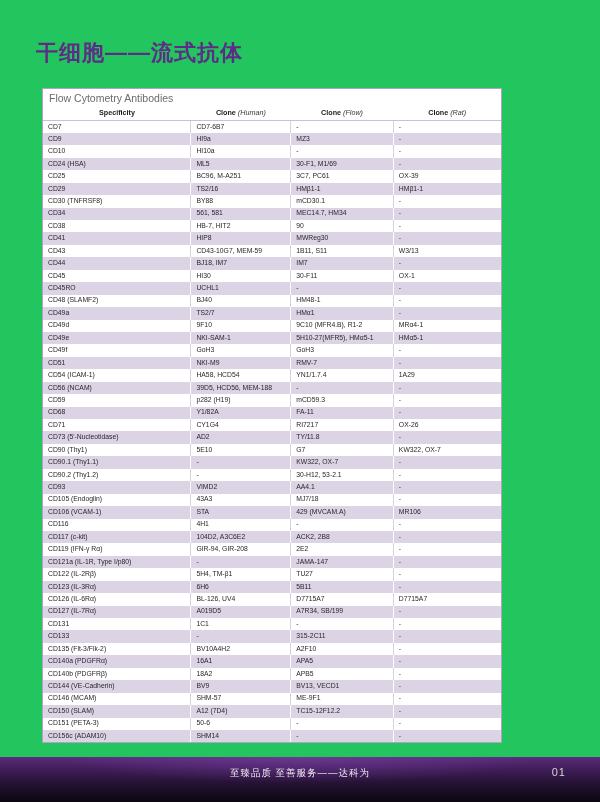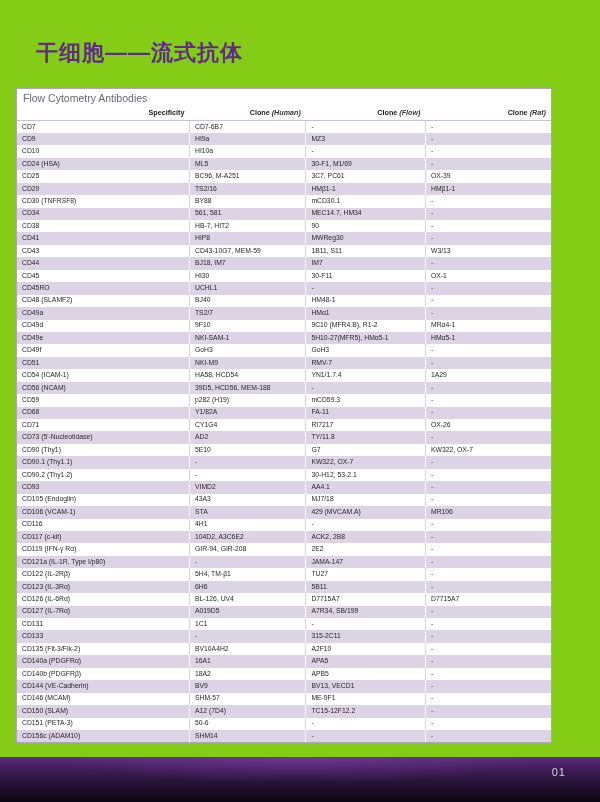--- a/index.html
+++ b/index.html
@@ -1,39 +1,39 @@
 <!DOCTYPE html>
 <html><head>
 <meta charset="utf-8">
 <style>
   * { margin:0; padding:0; box-sizing:border-box; }
   html,body { background:#fff; }
   .page {
-    position:relative; width:600px; height:802px; background:#84cc16;
+    position:relative; width:600px; height:802px; background:#22c55e;
     overflow:hidden; font-family:"Liberation Sans","DejaVu Sans",sans-serif;
   }
   .page-title {
     position:absolute; left:36px; top:38px;
     font-size:22px; font-weight:bold; color:#5e2b87; letter-spacing:1px;
   }
   .tablewrap {
-    position:absolute; left:16px; top:88px; width:536px;
+    position:absolute; left:42px; top:88px; width:460px;
     border:1px solid #b1a1c4; background:#fff;
   }
   .tabletitle {
     font-size:10.5px; color:#6d6a70; padding:3px 6px 2px 6px; background:#fff;
   }
   table { width:100%; border-collapse:collapse; table-layout:fixed; }
   col.c1 { width:32.3%; } col.c2 { width:21.8%; }
   col.c3 { width:22.4%; } col.c4 { width:23.5%; }
   thead th {
-    text-align:right; font-size:7.2px; color:#1d1a1c; padding:2px 5px 3px 5px;
+    text-align:center; font-size:7.2px; color:#1d1a1c; padding:2px 5px 3px 5px;
     border-bottom:1px solid #cabfd9; font-weight:bold; white-space:nowrap;
   }
-  thead th .species { font-weight:bold; font-style:italic; color:#3a363c; }
+  thead th .species { font-weight:normal; font-style:italic; color:#3a363c; }
   tbody td {
     height:12.44px; font-size:6.8px; line-height:1; color:#2a2629;
     padding:0 5px; white-space:nowrap; overflow:hidden;
   }
   tbody tr:nth-child(even) td { background:#dcd3e5; }
   tbody tr:nth-child(odd) td { background:#ffffff; }
   tbody tr:nth-child(odd) td + td { border-left:1px solid #d9d0e3; }
   tbody tr:nth-child(even) td + td { border-left:1px solid rgba(255,255,255,0.85); }
   .footer {
     position:absolute; left:0; bottom:0; width:600px; height:45px;
@@ -384,16 +384,17 @@
             <td>CD156c (ADAM10)</td>
             <td>SHM14</td>
             <td>-</td>
             <td>-</td>
           </tr>
         </tbody>
     </table>
   </div>
 
   <div class="footer">
+    <div class="footer-slogan">至臻品质 至善服务——达科为</div>
     <div class="page-number">01</div>
   </div>
 
 </div>
 
 </body></html>

